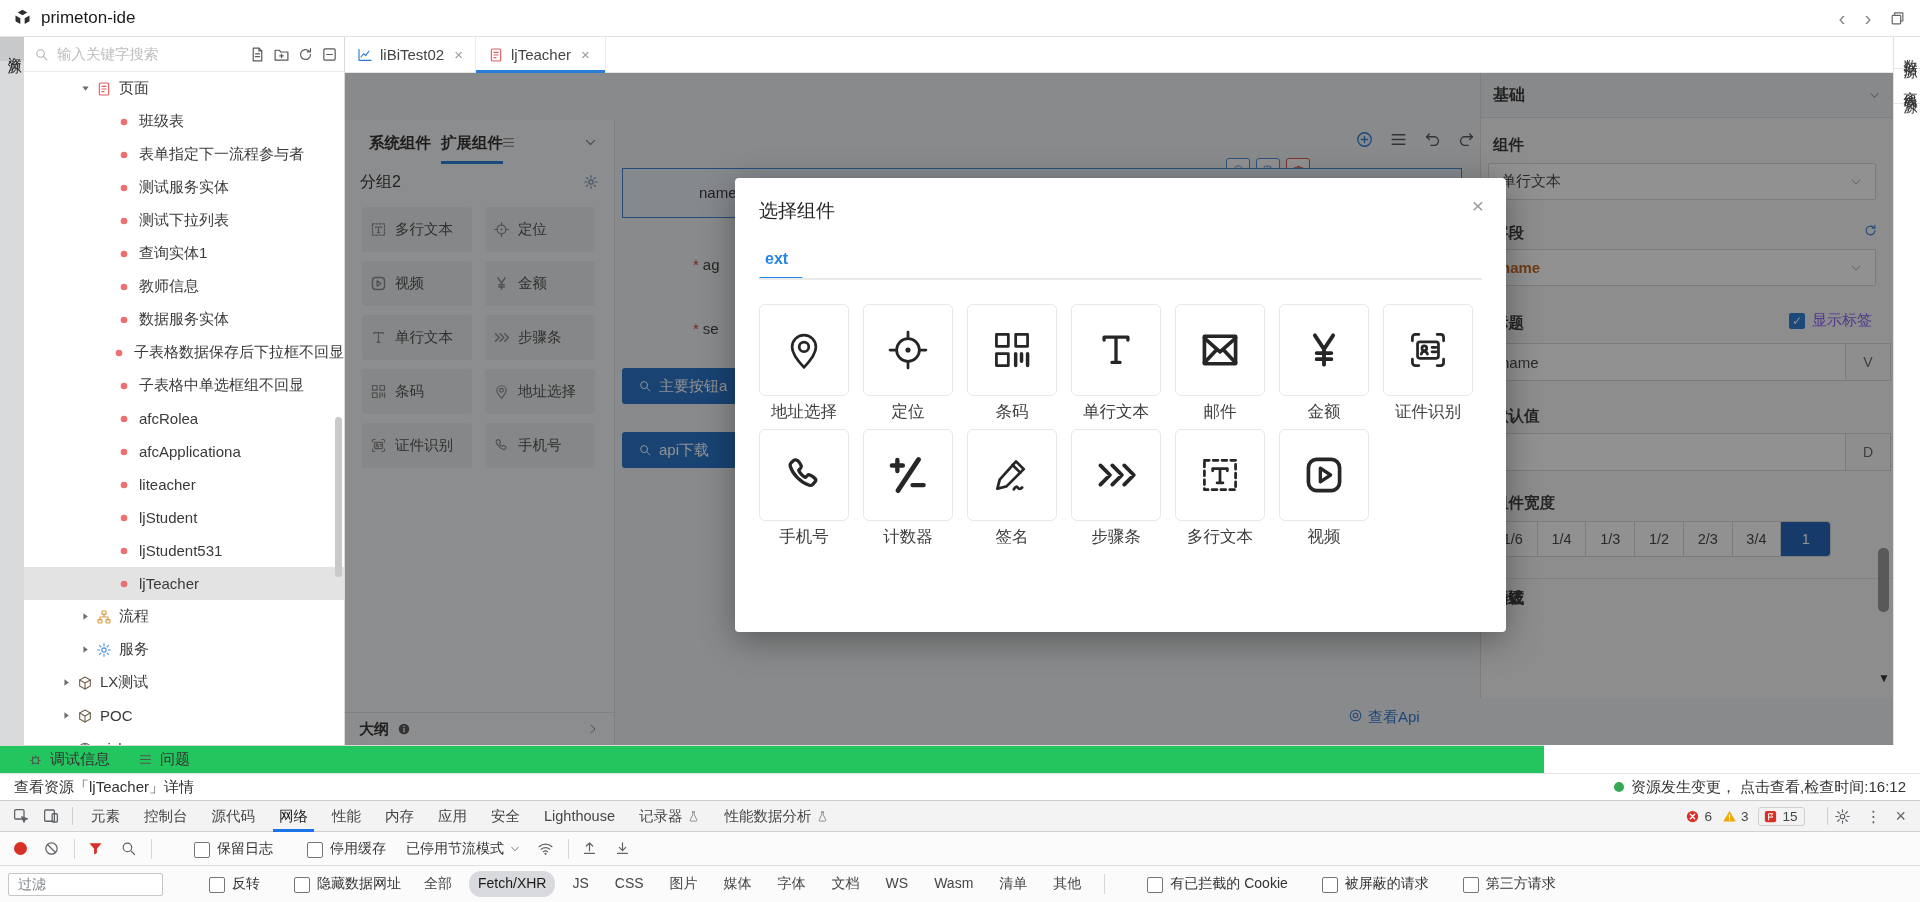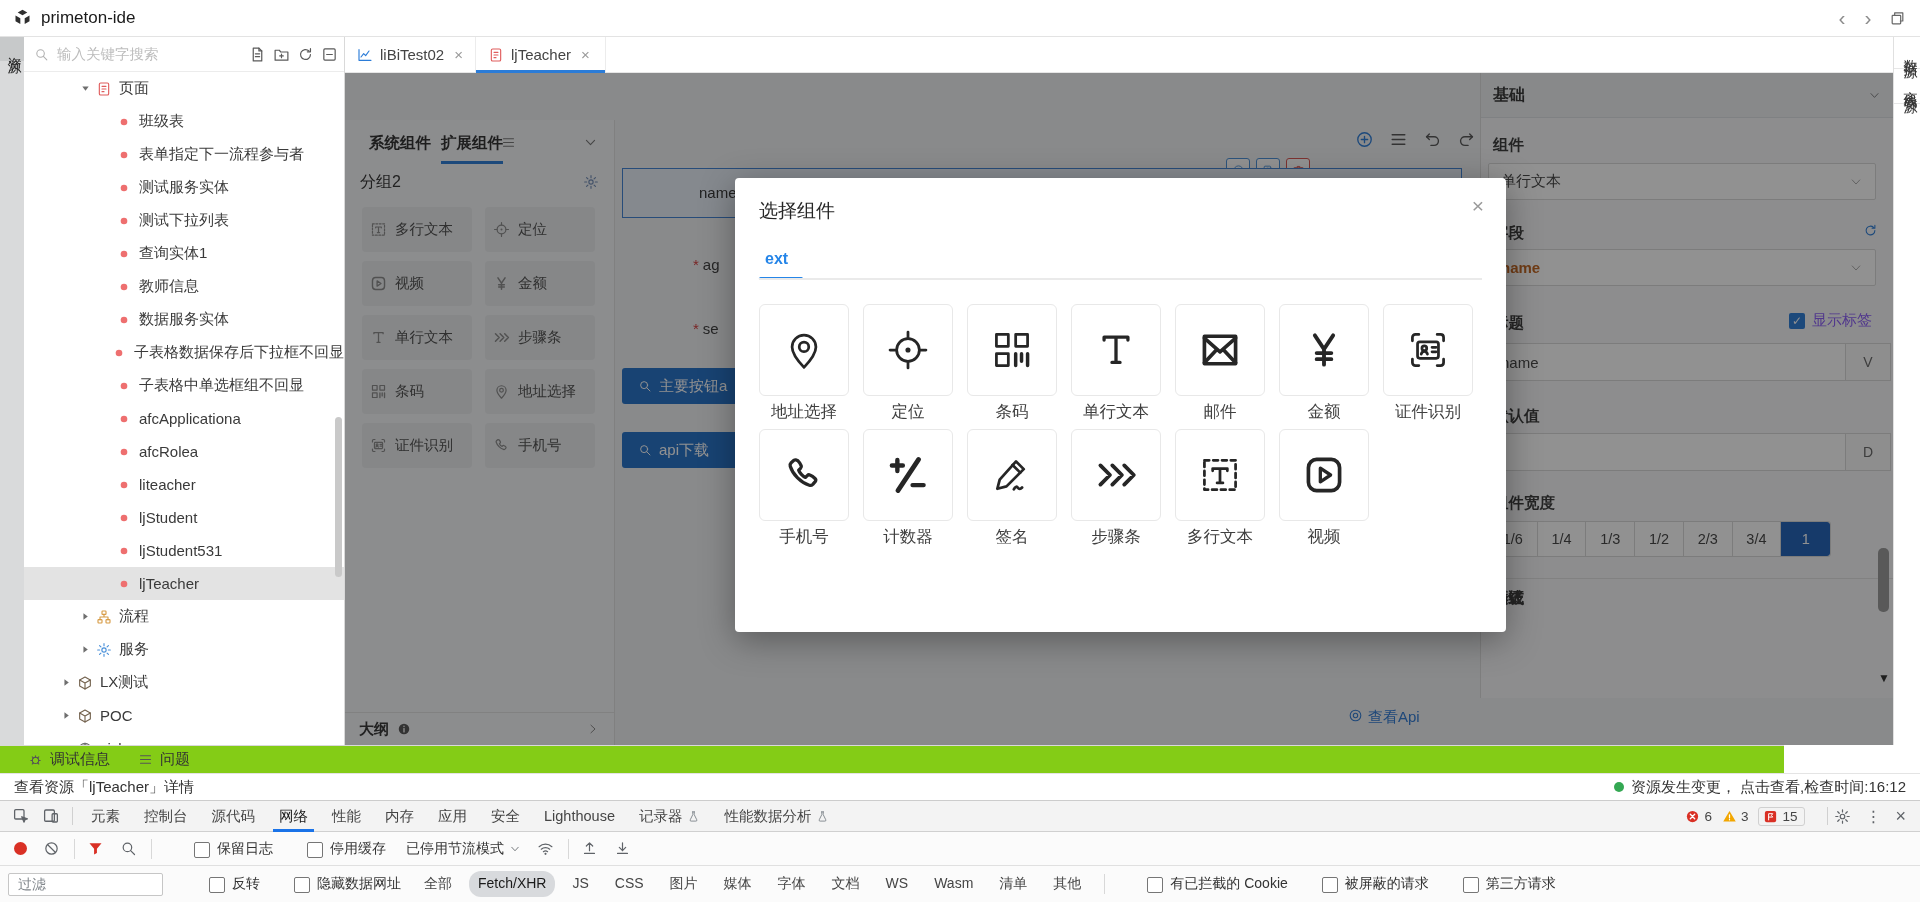--- a/index.html
+++ b/index.html
@@ -128,21 +128,21 @@
   .mtabs{position:absolute;left:24px;right:24px;top:72px}
   .mtab{display:inline-block;color:#2585e8;font-size:16px;font-weight:600;padding:0 6px 9px;cursor:pointer}
   .mink{height:3px;background:#2585e8;width:44px;border-radius:2px}
   .mline{height:2px;background:#eaeaea;margin-top:-2.5px}
   .mgrid{position:absolute;left:24px;top:126px;display:grid;grid-template-columns:repeat(7,90px);column-gap:14px;row-gap:6px}
   .mcell{width:90px;cursor:pointer}
   .mcard{height:92px;border:1px solid #e8e8e8;border-radius:6px;background:#fff;display:flex;align-items:center;justify-content:center;color:#262626;box-sizing:border-box}
   .mcard svg{width:44px;height:44px;stroke-width:1.5}
   .mcell .mlabel{text-align:center;font-size:16.5px;color:#404040;margin-top:5px;white-space:nowrap}
   
-  .btabs{left:0;top:745px;width:1784px;height:28px;background:#84cc16;border-top:1px solid #d9d9d9;display:flex;align-items:center;box-sizing:border-box}
+  .btabs{left:0;top:745px;width:1544px;height:28px;background:#22c55e;border-top:1px solid #d9d9d9;display:flex;align-items:center;box-sizing:border-box}
   .btab{display:flex;align-items:center;margin-left:28px;cursor:pointer}
   .btab svg{width:15px;height:15px;color:#555;margin-right:7px}
   .btab .bl{font-size:15px;color:#333}
   .statusline{left:0;top:773px;width:1920px;height:27px;background:#fff;border-top:1px solid #e4e4e4;display:flex;align-items:center;box-sizing:border-box;padding:0 14px}
   .statusline .sl{font-size:15px;color:#333}
   .statusline .sp{flex:1}
   .greendot{width:10px;height:10px;border-radius:50%;background:var(--success);margin-right:7px}
   
   .dtrow1{left:0;top:800px;width:1920px;height:32px;background:#f3f3f3;border-top:1px solid #ccc;border-bottom:1px solid #d0d0d0;display:flex;align-items:center;box-sizing:border-box}
   .dtico{width:18px;height:18px;color:#5f6368;margin-left:12px;cursor:pointer}
@@ -521,29 +521,29 @@
           <use href="#dot-icon"></use>
         </svg>
         <span class="tlabel">子表格中单选框组不回显</span>
       </div>
 
       <div class="trow lvl2" data-name="tree-item">
         <span class="tw"></span>
         <svg class="ic ticon" data-name="dot-icon">
           <use href="#dot-icon"></use>
         </svg>
+        <span class="tlabel">afcRolea</span>
+      </div>
+
+      <div class="trow lvl2" data-name="tree-item">
+        <span class="tw"></span>
+        <svg class="ic ticon" data-name="dot-icon">
+          <use href="#dot-icon"></use>
+        </svg>
         <span class="tlabel">afcApplicationa</span>
-      </div>
-
-      <div class="trow lvl2" data-name="tree-item">
-        <span class="tw"></span>
-        <svg class="ic ticon" data-name="dot-icon">
-          <use href="#dot-icon"></use>
-        </svg>
-        <span class="tlabel">afcRolea</span>
       </div>
 
       <div class="trow lvl2" data-name="tree-item">
         <span class="tw"></span>
         <svg class="ic ticon" data-name="dot-icon">
           <use href="#dot-icon"></use>
         </svg>
         <span class="tlabel">liteacher</span>
       </div>
 

